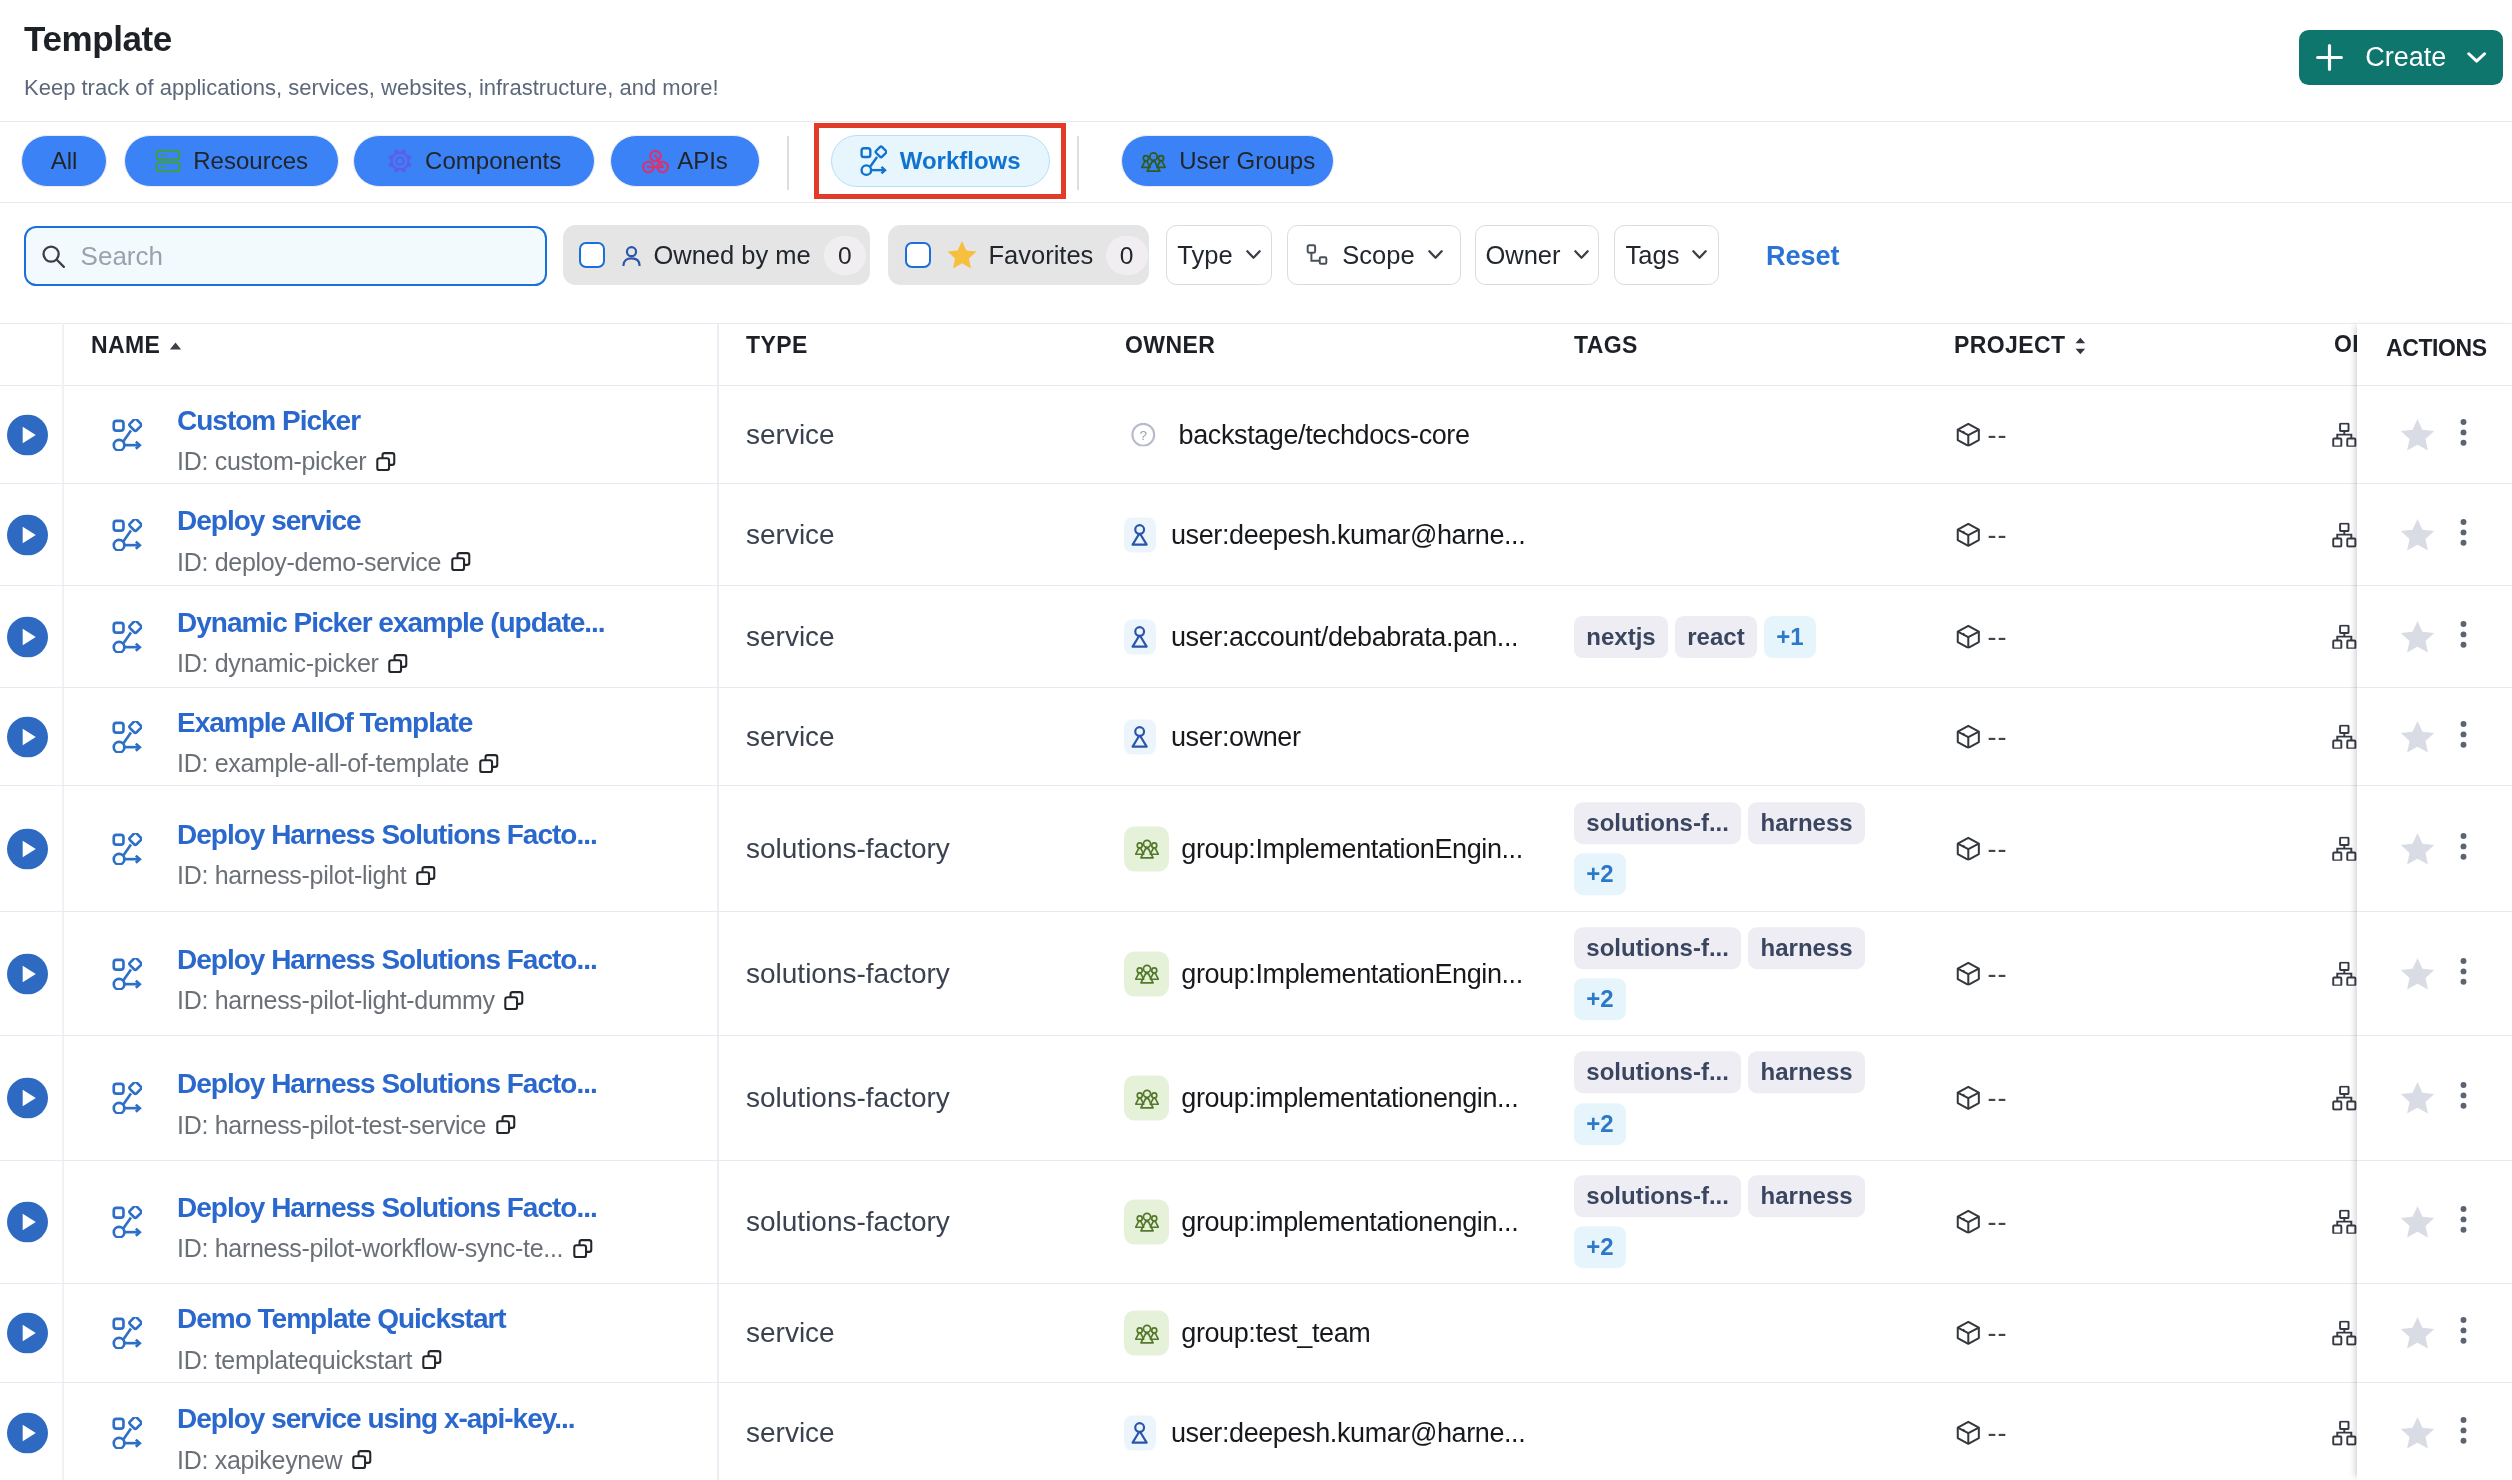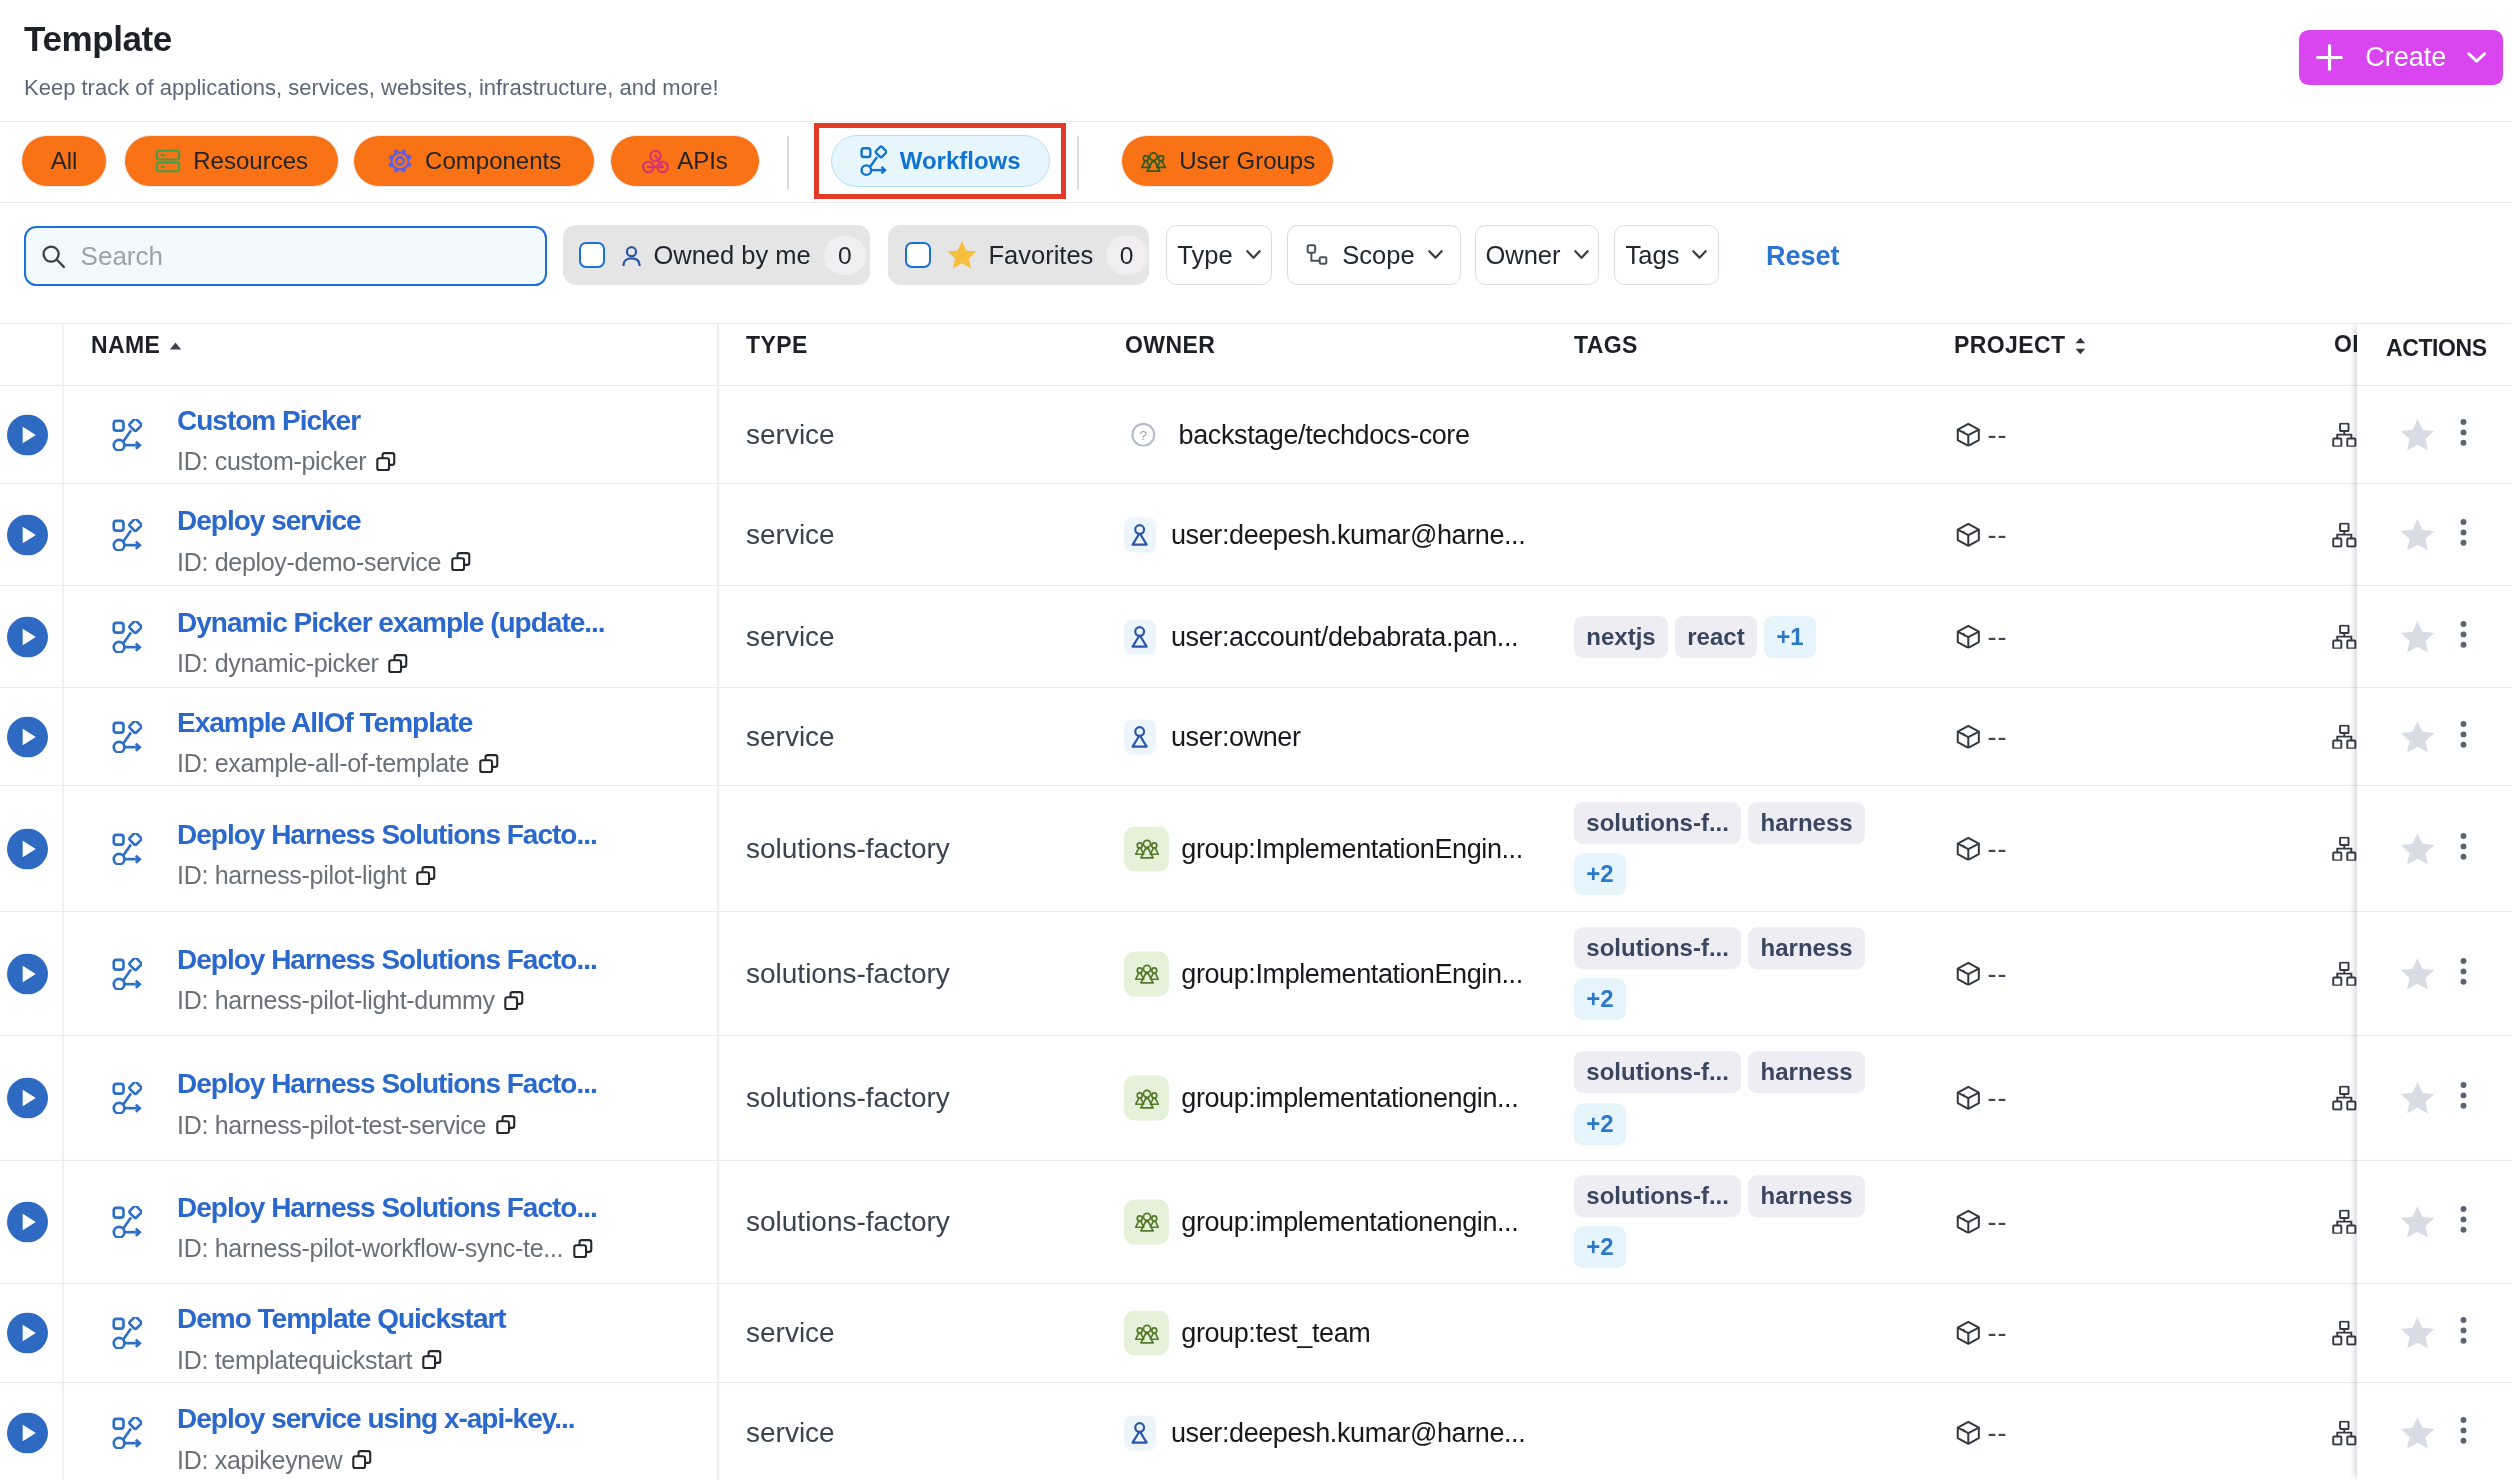--- a/index.html
+++ b/index.html
@@ -1,26 +1,26 @@
 <!DOCTYPE html>
 <html style="font-size:14px"><head><meta charset="utf-8">
 <style>
 * { margin:0; padding:0; box-sizing:border-box; }
 html,body { width:2512px; height:1481px; background:#fff; font-family:"Liberation Sans", sans-serif; }
 .page { position:relative; width:2512px; height:1481px; overflow:hidden; background:#fff; }
 
 
 .h1 { position:absolute; left:24px; top:19.3px; font-size:35px; font-weight:700; color:#1e2227; letter-spacing:-0.4px; }
 .sub { position:absolute; left:24px; top:75px; font-size:22px; color:#5c6879; }
-.createbtn { position:absolute; left:2299px; top:30px; width:204px; height:55px; border-radius:9.7px; background:#d946ef;
+.createbtn { position:absolute; left:2299px; top:30px; width:204px; height:55px; border-radius:9.7px; background:#0f766e;
   display:flex; align-items:center; justify-content:center; gap:21px; color:#fff; font-size:27px; }
 
 
 .tabbar { position:absolute; left:0; top:121px; width:2512px; height:82px; border-top:1.8px solid #e9e9f0; border-bottom:1.8px solid #e9e9f0; }
-.chip { position:absolute; top:13px; height:52px; border-radius:26px; background:#f97316; border:1.8px solid #ededf2;
+.chip { position:absolute; top:13px; height:52px; border-radius:26px; background:#3b82f6; border:1.8px solid #ededf2;
   display:flex; align-items:center; justify-content:center; gap:12.3px; font-size:24px; font-weight:500; color:#212529; }
 .chip.active { background:#e7f5fd; border-color:#b4e0f8; color:#1173d0; font-weight:600; }
 .tsep { position:absolute; top:14px; width:1.8px; height:54px; background:#dcdee3; }
 .redrect { position:absolute; left:814px; top:0.9px; width:252px; height:76px; border:5.3px solid #e23b28; }
 
 
 .search { position:absolute; left:24px; top:226px; width:523px; height:60px; border:2.6px solid #1b6fd8; border-radius:12.3px; background:#f3fafe;
   display:flex; align-items:center; gap:15px; padding-left:15px; }
 .search .ph { font-size:26px; color:#9aa2ad; }
 .fbox { position:absolute; top:225px; height:60px; border:1.8px solid #e3e6eb; border-radius:12.3px; background:#e5e5e5;

